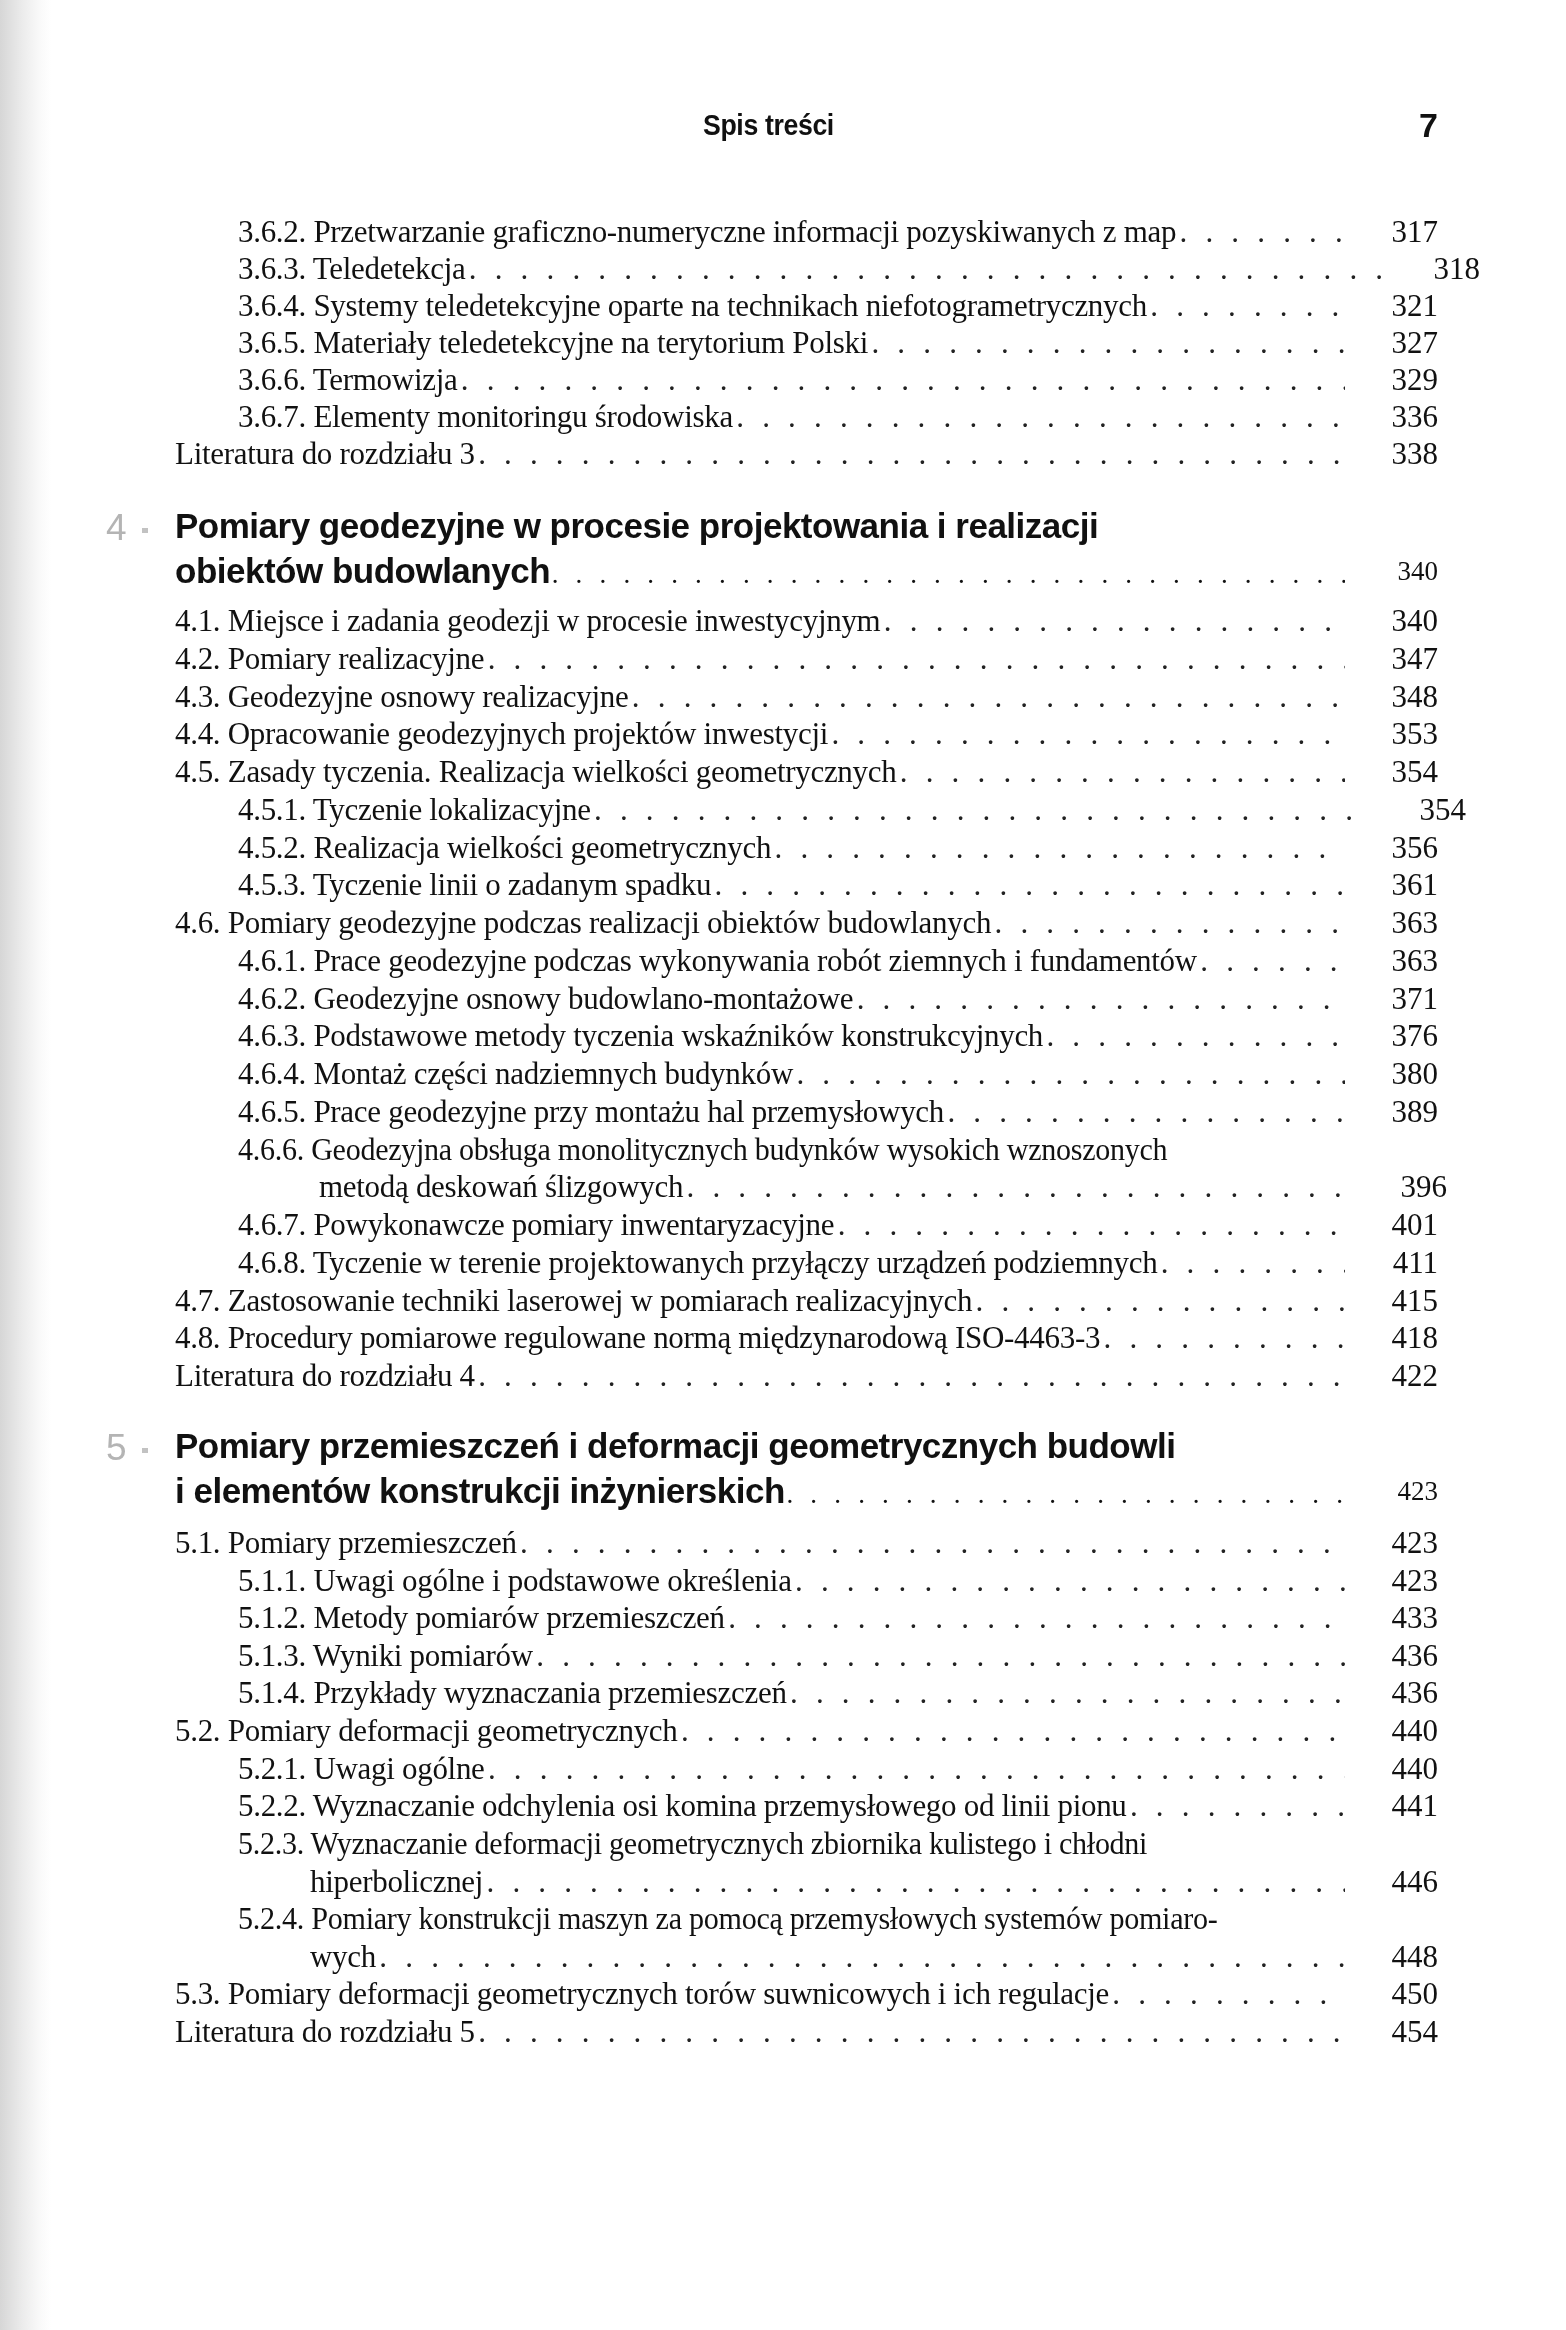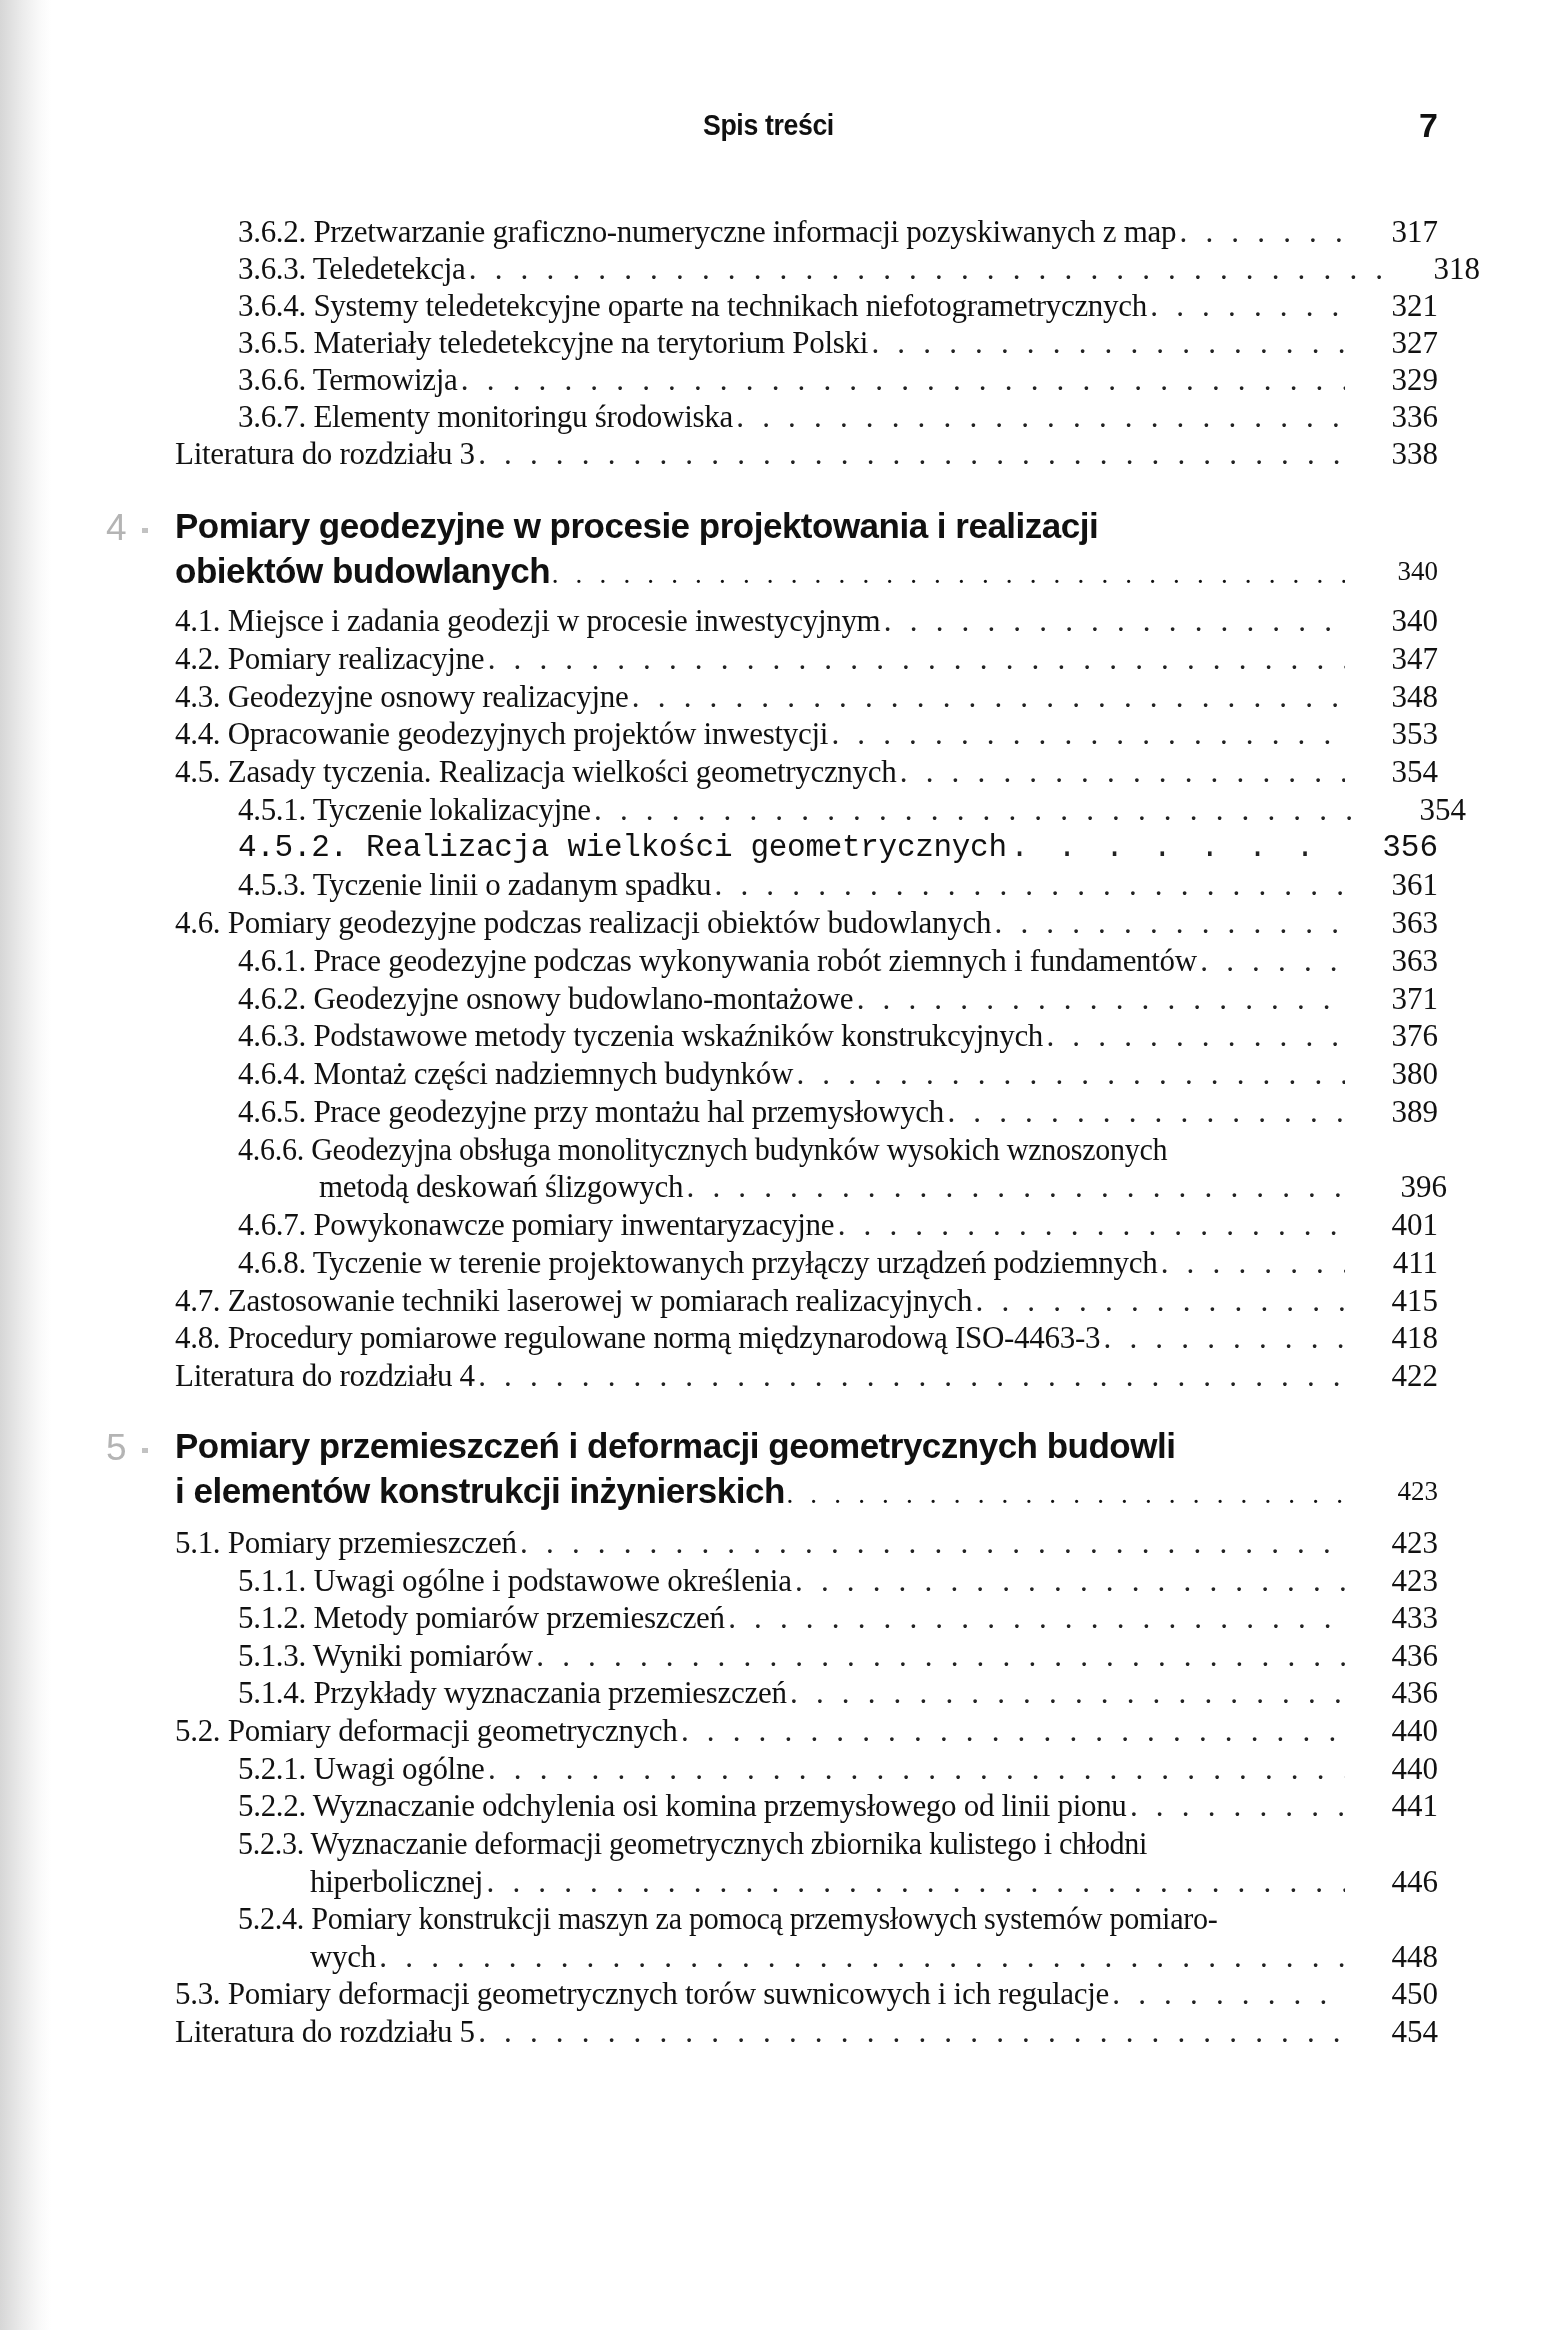--- a/index.html
+++ b/index.html
@@ -196,21 +196,21 @@
       </div>
       <span class="page">354</span>
     </div>
     <div class="row lvl2" style="top: 791px; padding-left: 28px;">
       <div class="entry">
         <span class="label">4.5.1. Tyczenie lokalizacyjne</span>
         <span class="leader">. . . . . . . . . . . . . . . . . . . . . . . . . . . . . . . . . . . . . . . . . . . . . . . . . . . . . . . . . . . . . . . . . . . . . . . . . . . . . . . . . . . . . . . . . . . . . . . . . . . . . . . . . . . . . . . . . . . . . . . . . . . . . . . . . . . . . .</span>
       </div>
       <span class="page">354</span>
     </div>
-    <div class="row lvl2" style="top: 829px; font-family: Liberation Mono, monospace;">
+    <div class="row lvl2" style="top: 829px;">
       <div class="entry">
         <span class="label">4.5.2. Realizacja wielkości geometrycznych</span>
         <span class="leader">. . . . . . . . . . . . . . . . . . . . . . . . . . . . . . . . . . . . . . . . . . . . . . . . . . . . . . . . . . . . . . . . . . . . . . . . . . . . . . . . . . . . . . . . . . . . . . . . . . . . . . . . . . . . . . . . . . . . . . . . . . . . . . . . . . . . . .</span>
       </div>
       <span class="page">356</span>
     </div>
     <div class="row lvl2" style="top: 866px;">
       <div class="entry">
         <span class="label">4.5.3. Tyczenie linii o zadanym spadku</span>
         <span class="leader">. . . . . . . . . . . . . . . . . . . . . . . . . . . . . . . . . . . . . . . . . . . . . . . . . . . . . . . . . . . . . . . . . . . . . . . . . . . . . . . . . . . . . . . . . . . . . . . . . . . . . . . . . . . . . . . . . . . . . . . . . . . . . . . . . . . . . .</span>

